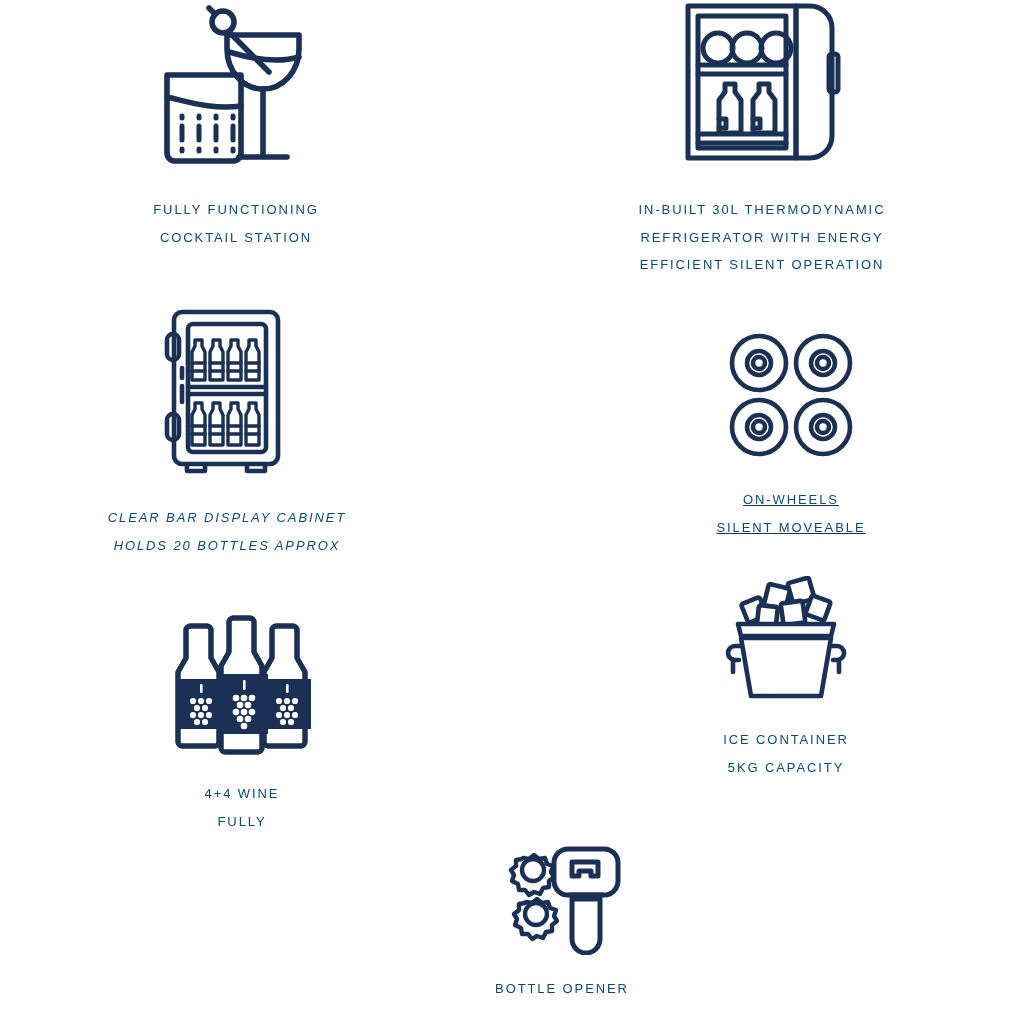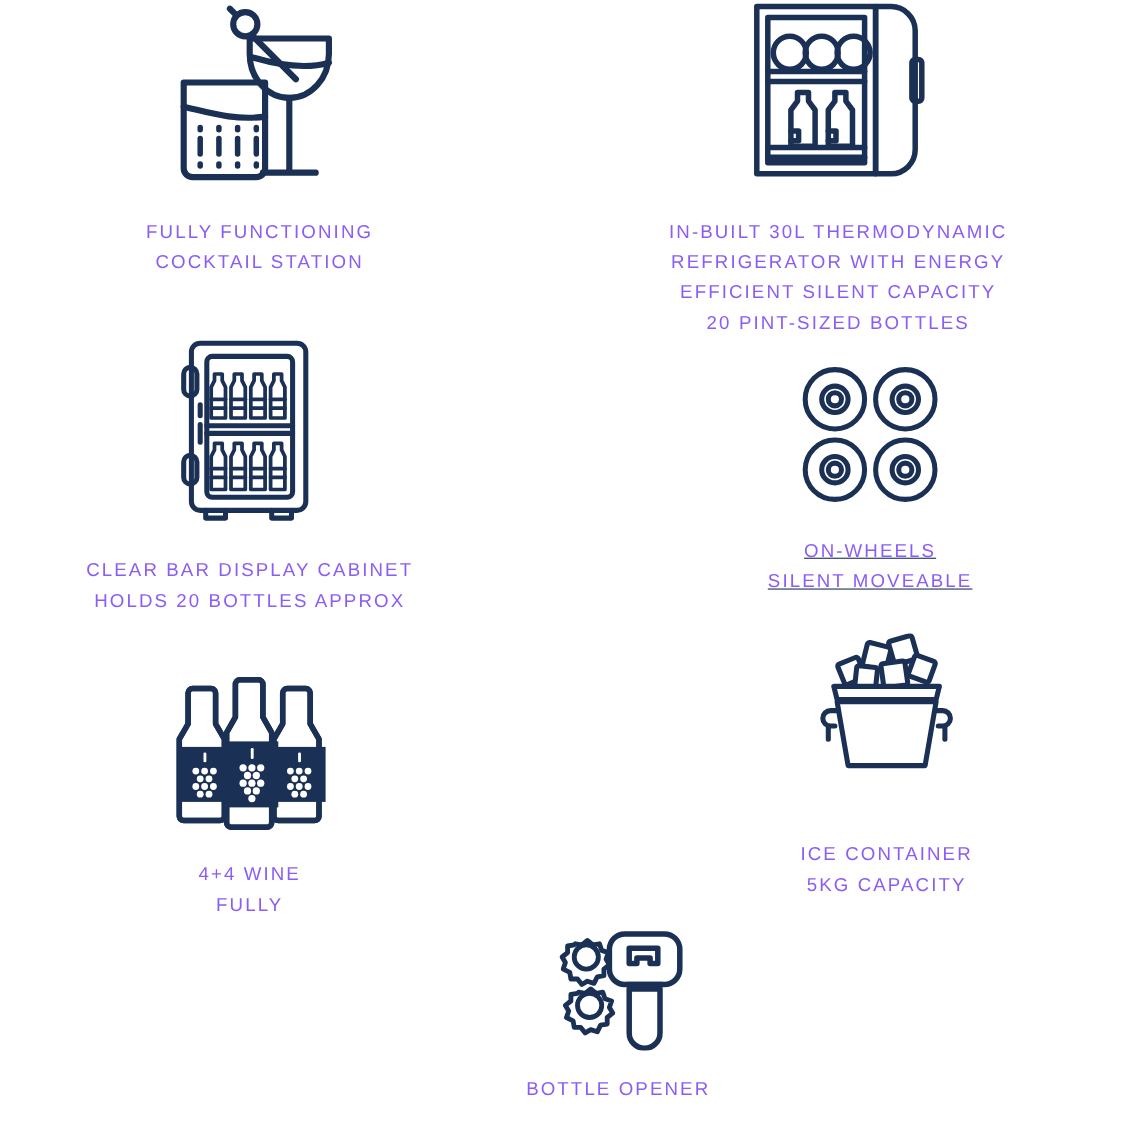--- a/index.html
+++ b/index.html
@@ -21,36 +21,36 @@
     flex-direction: column;
     align-items: center;
   }
   .icon-wrap {
     display: block;
   }
   .caption {
     margin-top: 0;
     text-align: center;
     font-family: "Liberation Sans", sans-serif;
-    font-size: 17px;
+    font-size: 13px;
     line-height: 27.5px;
     letter-spacing: 1.9px;
-    color: #8b5cf6;
+    color: #0c4a6e;
     font-weight: 400;
     white-space: nowrap;
   }
   .caption div { white-space: nowrap; }
 
   
   #f-cocktail   { left: 58px;  top: 2px;   width: 356px; }
   #f-fridge     { left: 562px; top: 0px;   width: 400px; }
-  #f-cabinet    { left: 42px;  top: 306px; width: 370px; }
+  #f-cabinet    { left: 42px;  top: 306px; width: 370px; font-style: italic; }
   #f-wheels     { left: 666px; top: 330px; width: 250px; text-decoration: underline; }
-  #f-winerack   { left: 122px; top: 614px; width: 210px; }
-  #f-ice        { left: 684px; top: 576px; width: 244px; gap: 36px; }
+  #f-winerack   { left: 137px; top: 614px; width: 210px; }
+  #f-ice        { left: 664px; top: 576px; width: 244px; }
   #f-opener     { left: 437px; top: 845px; width: 250px; }
 
   #f-cocktail .caption { margin-top: 20px; }
   #f-fridge .caption   { margin-top: 22px; text-align: center; }
   #f-cabinet .caption  { margin-top: 22px; }
   #f-wheels .caption   { margin-top: 22px; }
   #f-winerack .caption { margin-top: 20px; }
   #f-ice .caption      { margin-top: 20px; }
   #f-opener .caption   { margin-top: 16px; }
 </style>
@@ -115,22 +115,21 @@
       <line x1="21" y1="143" x2="109" y2="143"></line>
 
       <path d="M119 6 h14 a22 22 0 0 1 22 22 v108 a22 22 0 0 1 -22 22 h-14 z"></path>
 
       <rect x="152" y="54" width="9" height="38" rx="3"></rect>
     </svg>
   </span>
   <div class="caption">
     <div>IN-BUILT 30L THERMODYNAMIC</div>
     <div>REFRIGERATOR WITH ENERGY</div>
-    <div>EFFICIENT SILENT CAPACITY</div>
-    <div>20 PINT-SIZED BOTTLES</div>
+    <div>EFFICIENT SILENT OPERATION</div>
   </div>
 </div>
 
 <div class="feature" id="f-cabinet">
   <span class="icon-wrap">
     <svg width="150" height="172" viewBox="0 0 150 172" fill="none" stroke="#1b3055" stroke-width="4.6" stroke-linecap="round" stroke-linejoin="round">
 
       <rect x="22" y="6" width="104" height="152" rx="8"></rect>
 
       <rect x="36" y="18" width="78" height="128" rx="5"></rect>

